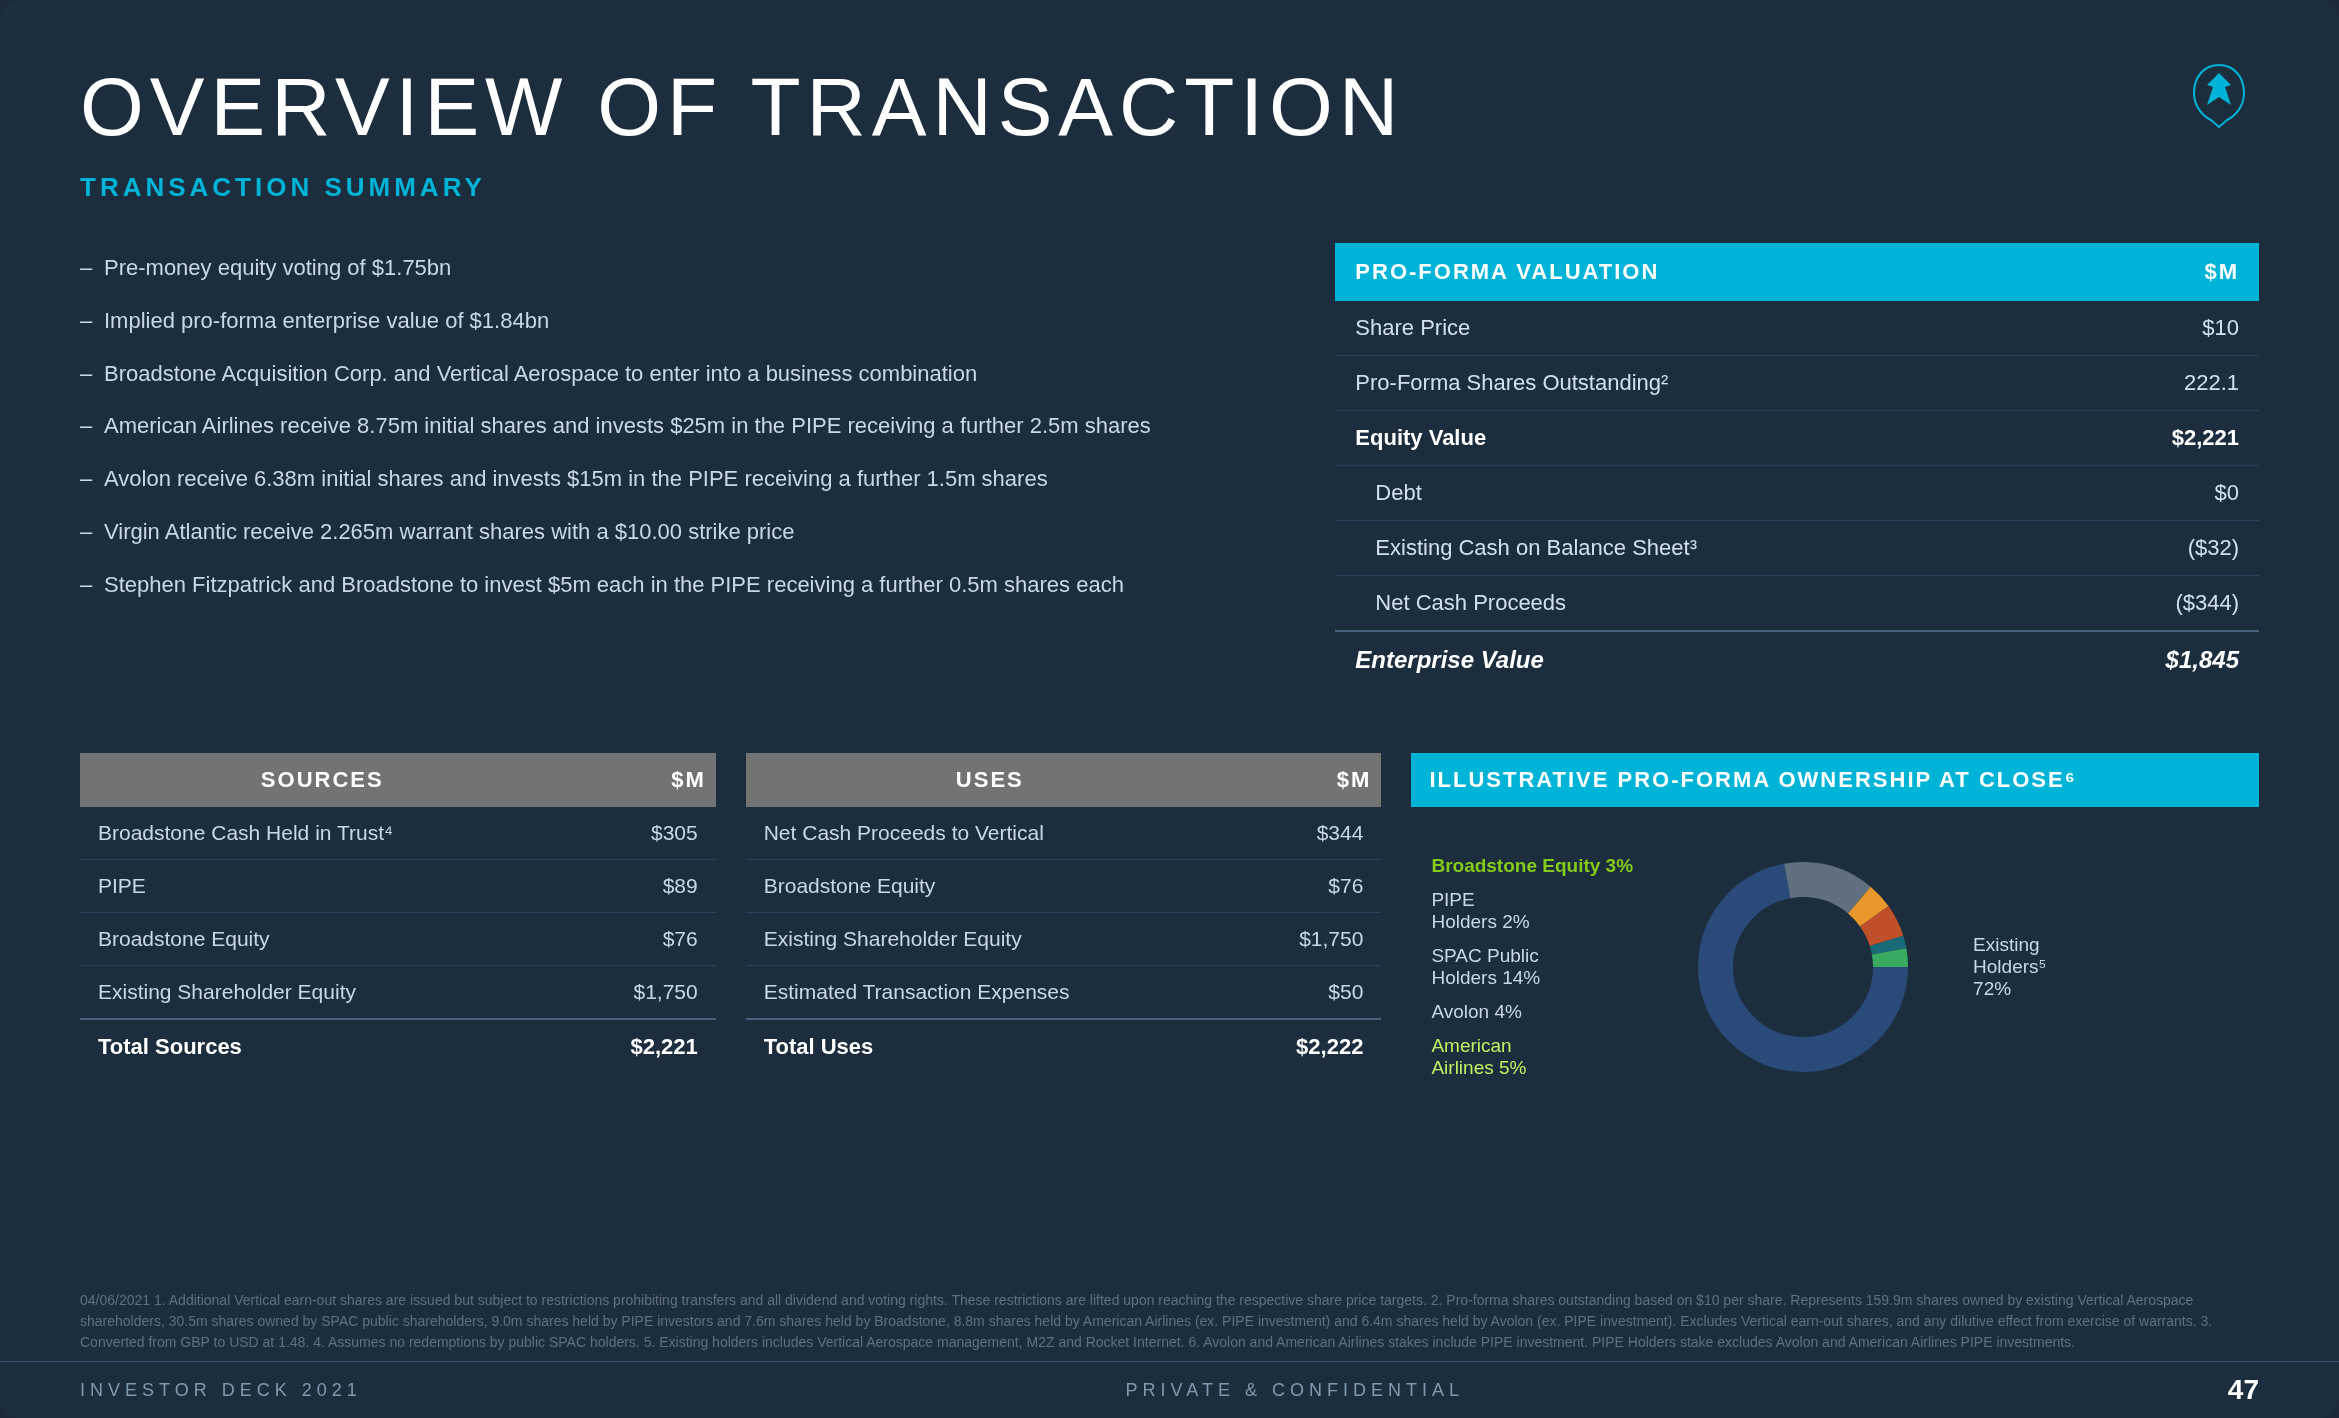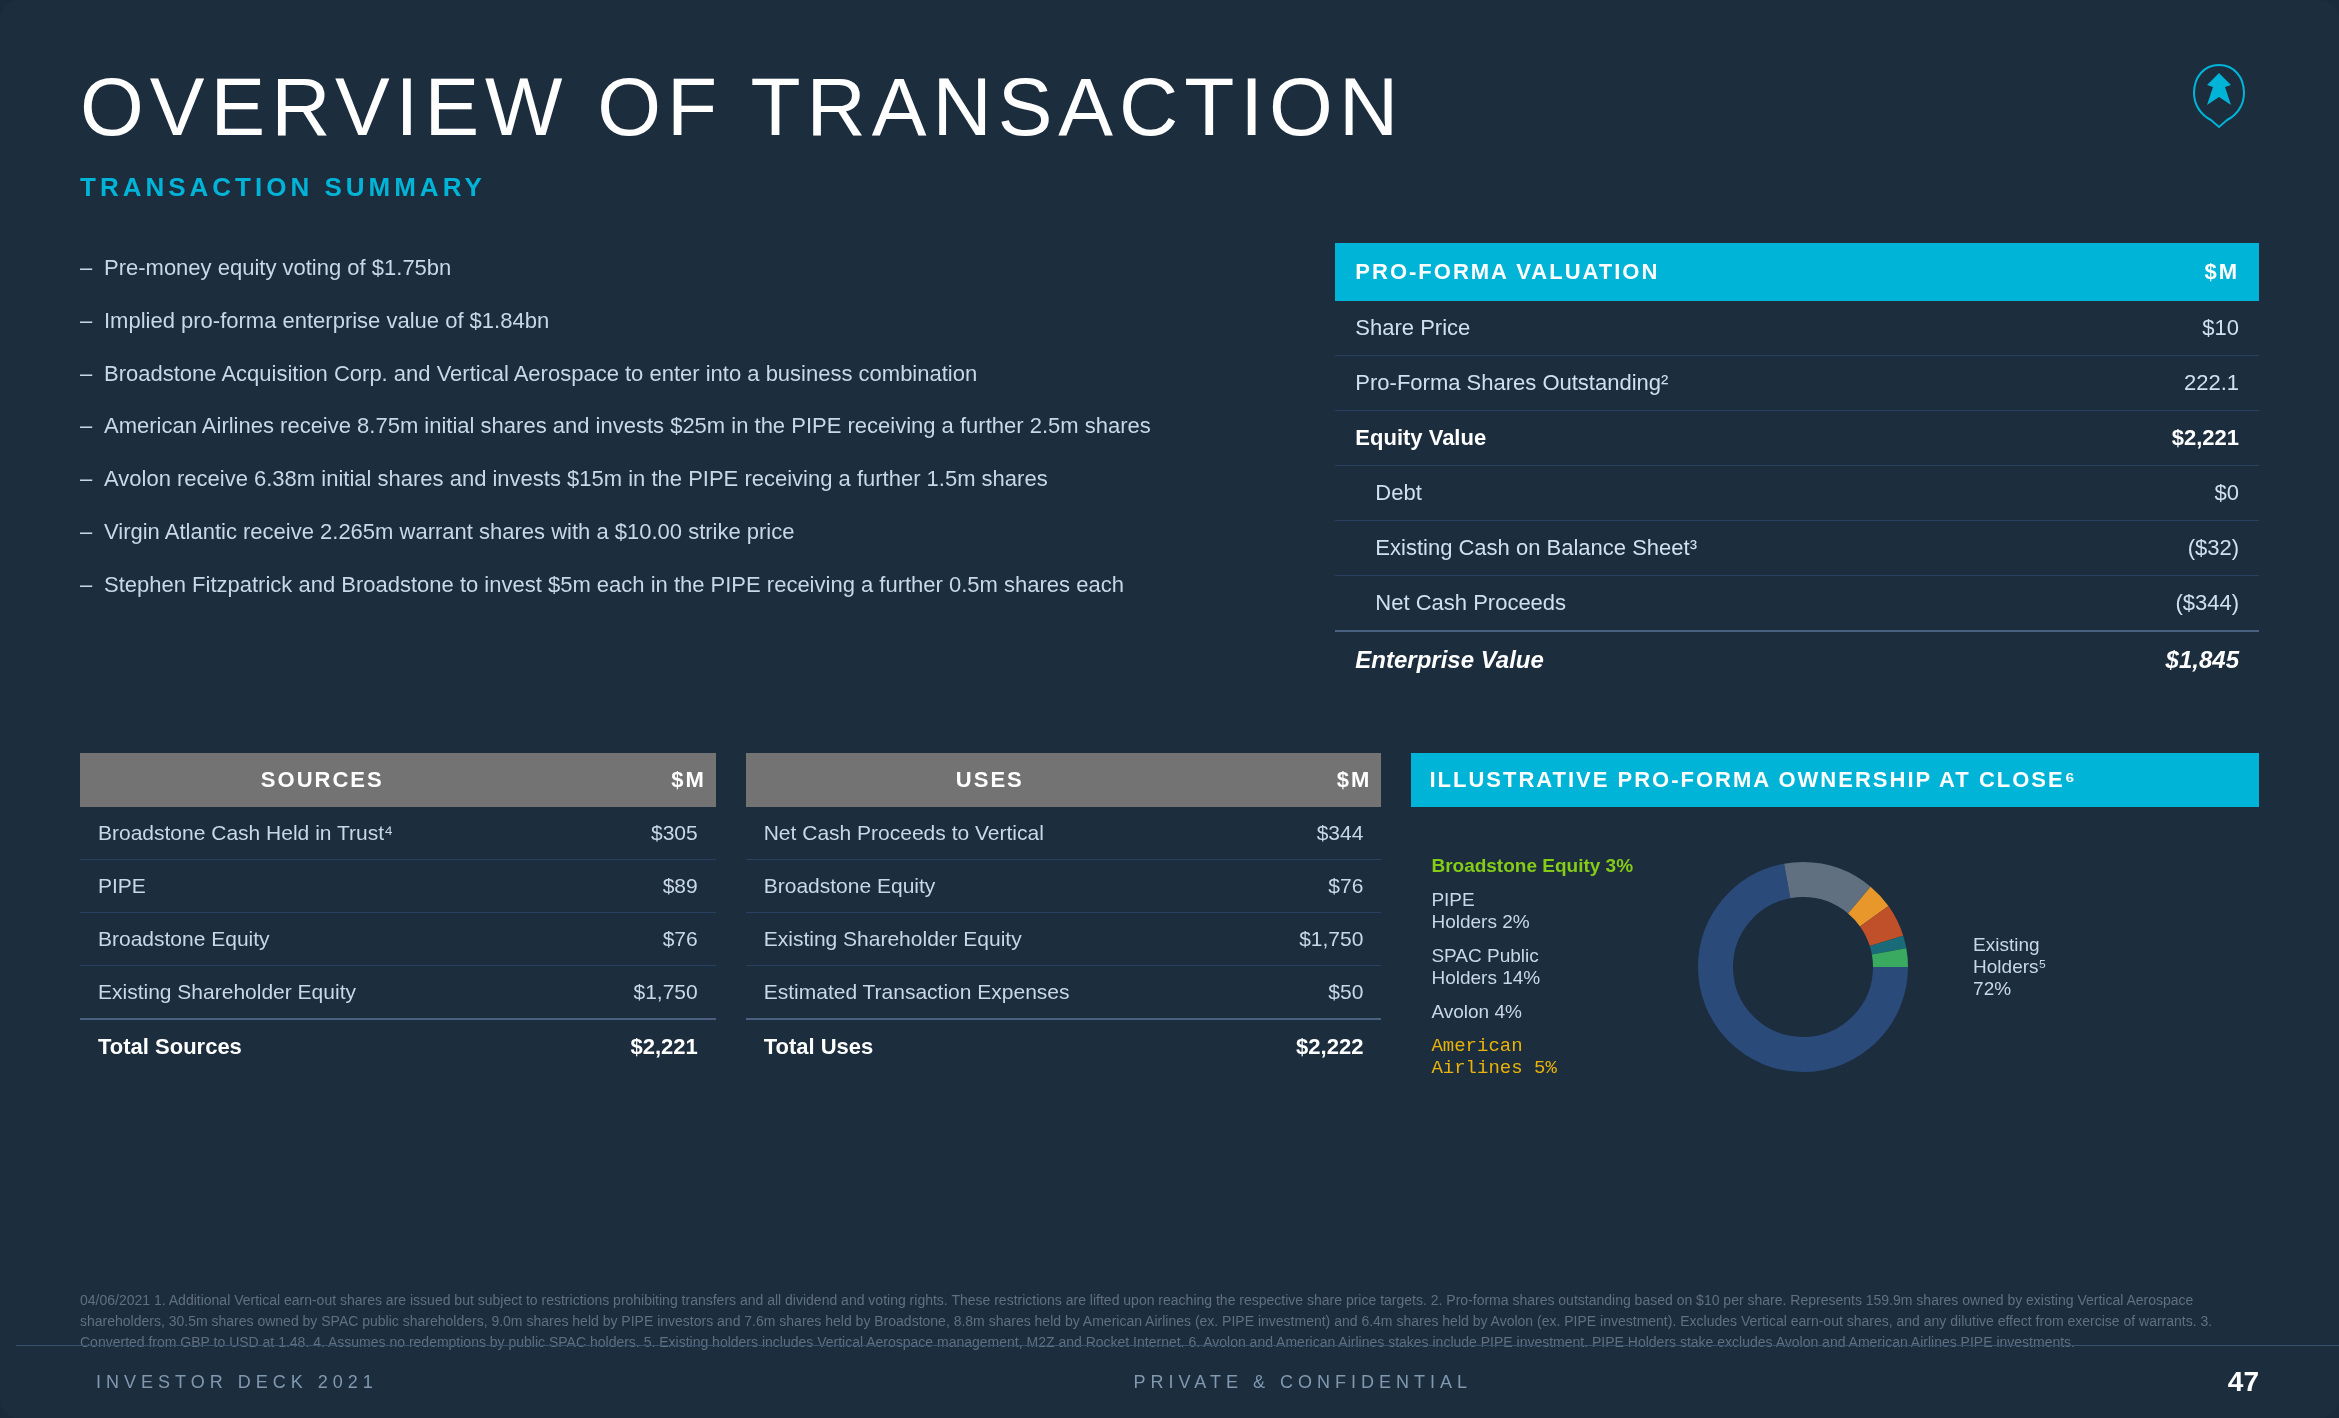--- a/index.html
+++ b/index.html
@@ -226,25 +226,24 @@
       text-align: left;
     }
 
     
     .footer {
       position: absolute;
       bottom: 0;
       left: 0;
       right: 0;
       border-top: 1px solid #3a5070;
-      padding: 20px 80px;
+      padding: 12px 80px;
       display: flex;
       justify-content: space-between;
       align-items: center;
-      margin-left: 16px;
     }
 
     .footer-left {
       font-size: 18px;
       letter-spacing: 5px;
       color: #8099b0;
       text-transform: uppercase;
     }
 
     .footer-center {
@@ -417,21 +416,21 @@
     </div>
 
     <div class="ownership-section">
       <div class="ownership-header">ILLUSTRATIVE PRO-FORMA OWNERSHIP AT CLOSE⁶</div>
       <div style="background:#1c2d3e; padding:20px; display:flex; align-items:center; gap:20px;">
         <div style="display:flex; flex-direction:column; gap:12px; min-width:160px;">
           <div class="donut-label" style="font-size:19px; color:#84cc16;font-weight:bold;">Broadstone Equity 3%</div>
           <div class="donut-label" style="font-size:19px; color:#c8d8e8;">PIPE<br>Holders 2%</div>
           <div class="donut-label" style="font-size:19px; color:#c8d8e8;">SPAC Public<br>Holders 14%</div>
           <div class="donut-label" style="font-size:19px; color:#c8d8e8;">Avolon 4%</div>
-          <div class="donut-label" style="font-size:19px; color:#eab308;font-family:Liberation Mono, monospace;">American<br>Airlines 5%</div>
+          <div class="donut-label" style="font-size:19px; color:#bef264;">American<br>Airlines 5%</div>
         </div>
 
         <div class="donut-container">
           <svg viewBox="0 0 200 200" class="donut-svg">
 
             <circle cx="100" cy="100" r="62.5" fill="none" stroke="#2a4a7a" stroke-width="25" stroke-dasharray="282.74 439.82" stroke-dashoffset="0"></circle>
             <circle cx="100" cy="100" r="62.5" fill="none" stroke="#607080" stroke-width="25" stroke-dasharray="54.98 439.82" stroke-dashoffset="-282.74"></circle>
             <circle cx="100" cy="100" r="62.5" fill="none" stroke="#e8982a" stroke-width="25" stroke-dasharray="15.71 439.82" stroke-dashoffset="-337.72"></circle>
             <circle cx="100" cy="100" r="62.5" fill="none" stroke="#c0502a" stroke-width="25" stroke-dasharray="19.63 439.82" stroke-dashoffset="-353.43"></circle>
             <circle cx="100" cy="100" r="62.5" fill="none" stroke="#1a6b7a" stroke-width="25" stroke-dasharray="7.85 439.82" stroke-dashoffset="-373.06"></circle>

